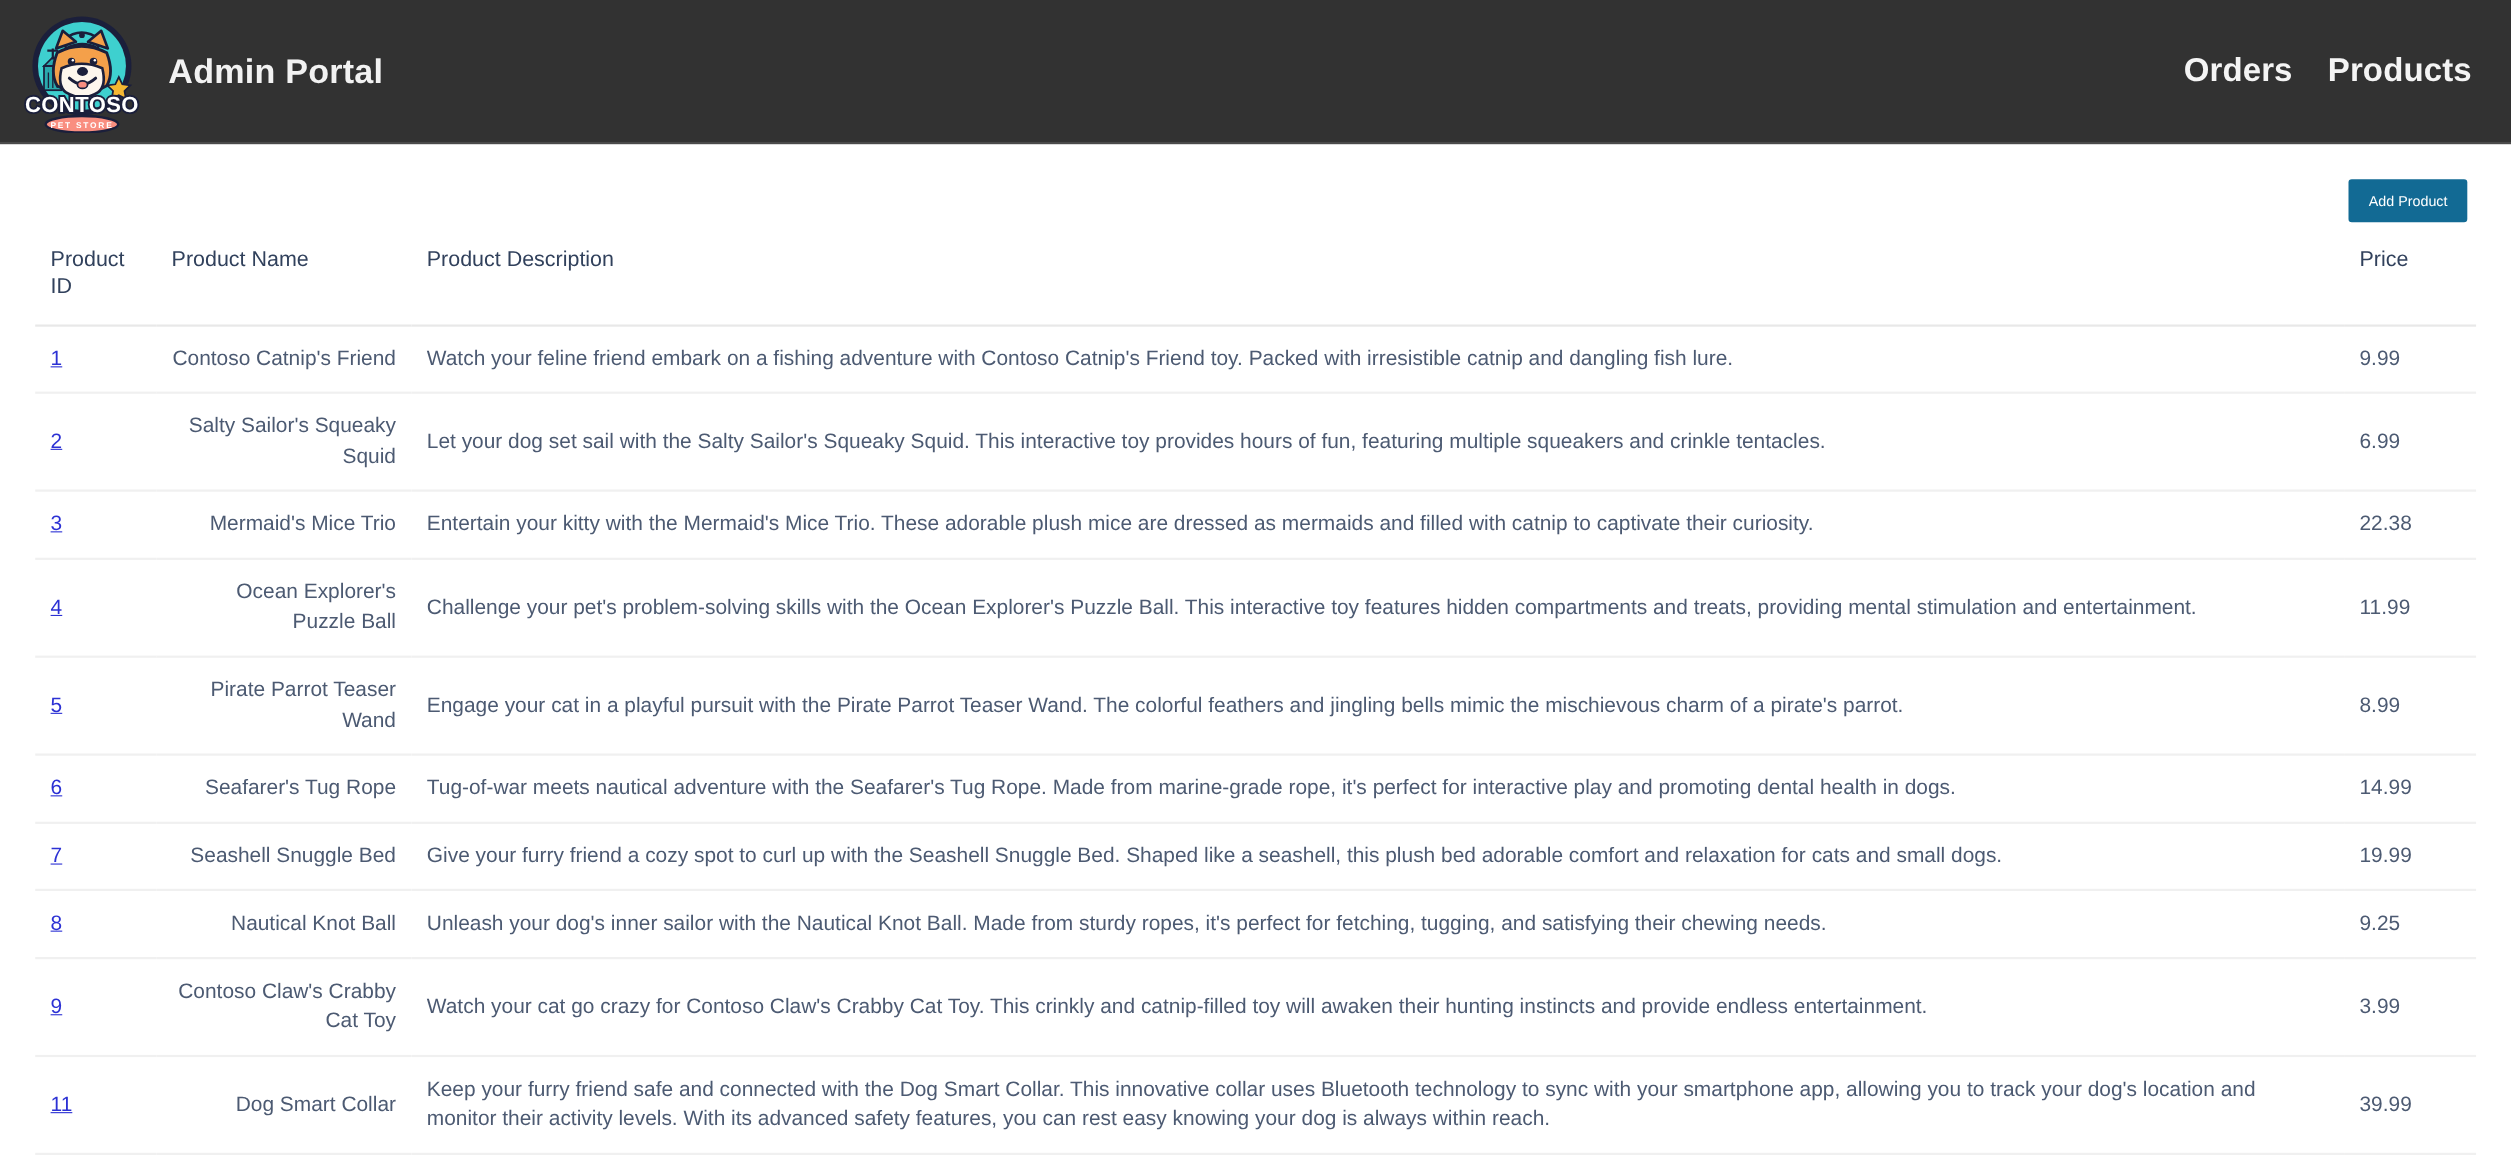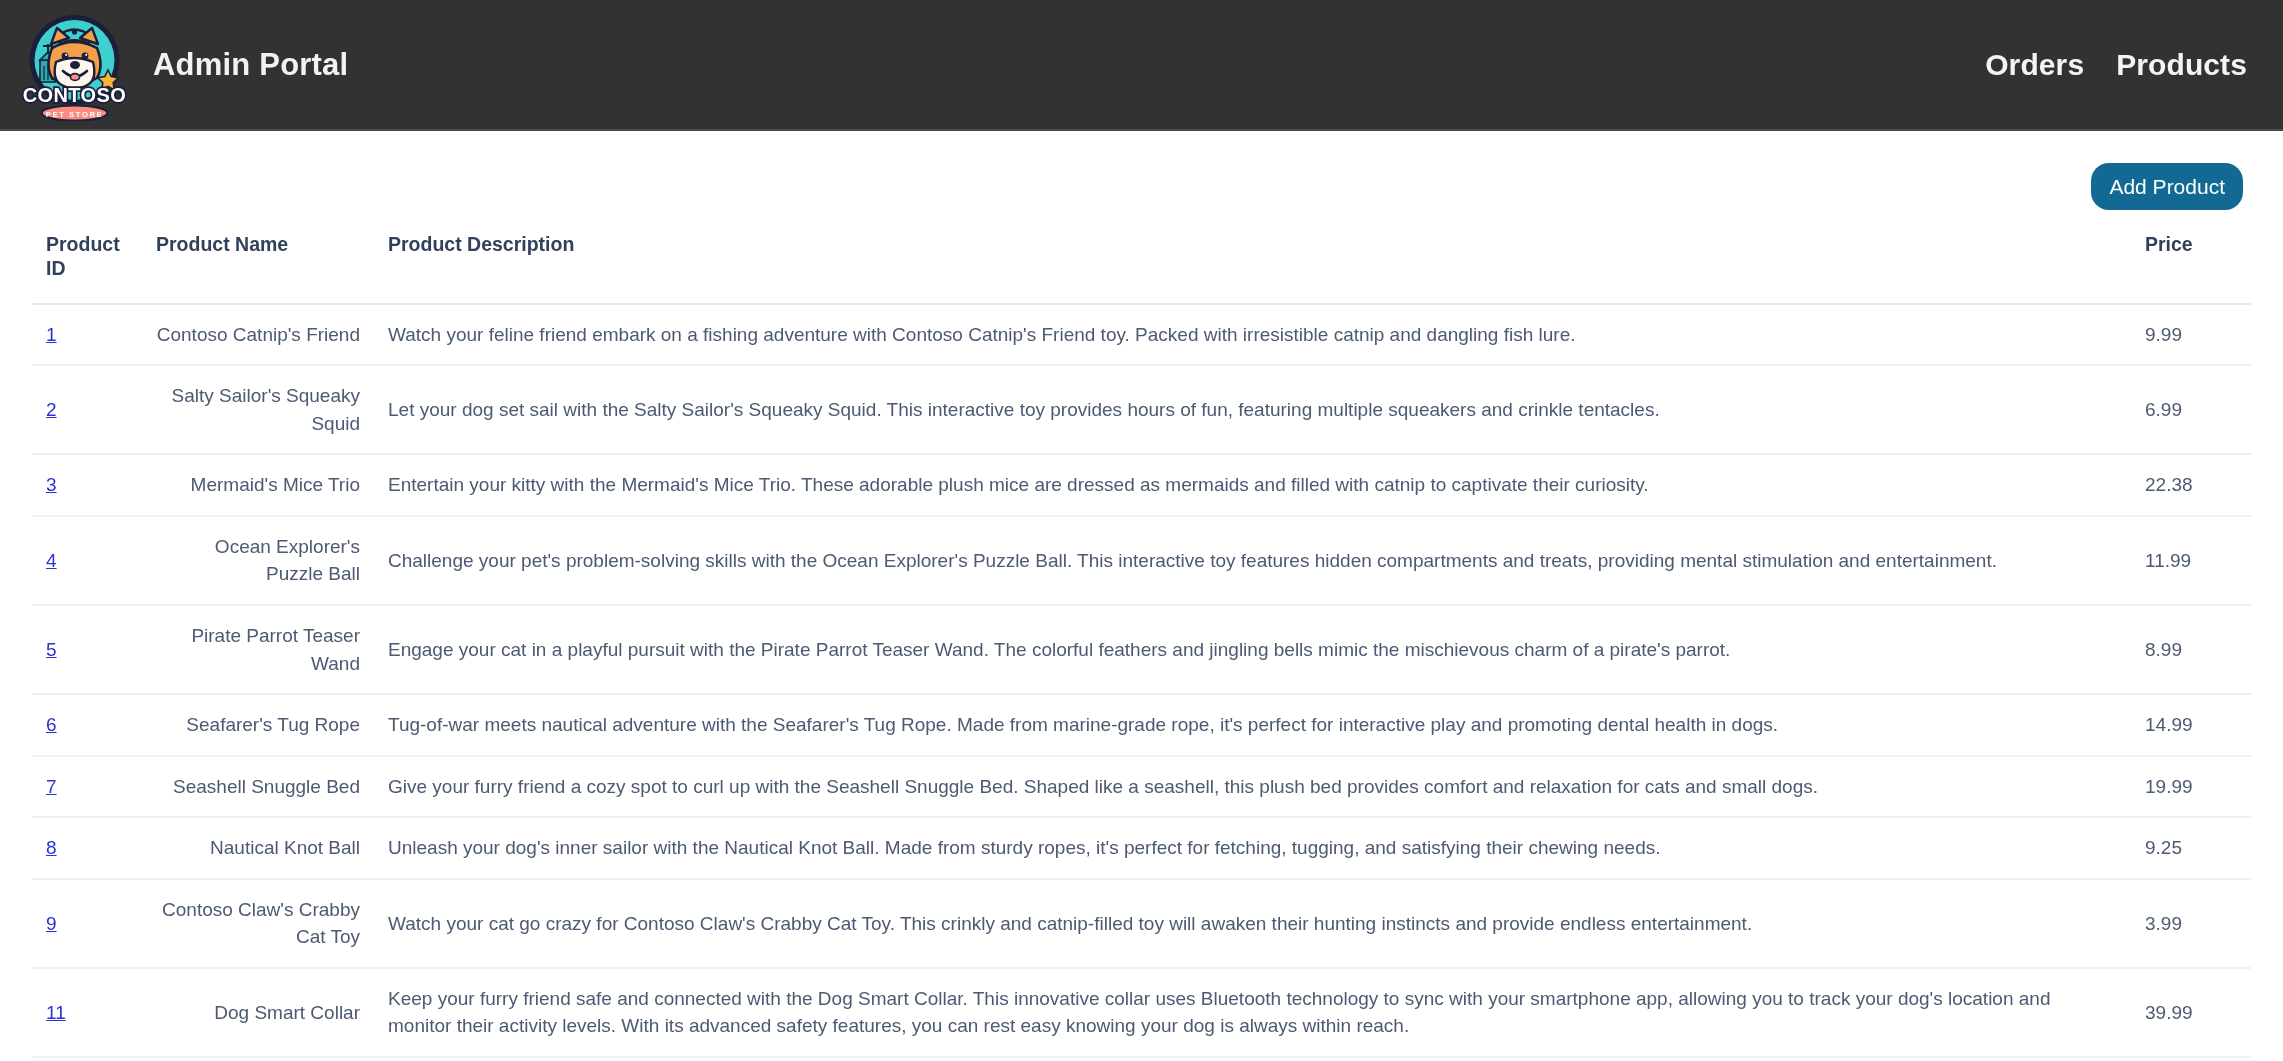--- a/index.html
+++ b/index.html
@@ -70,43 +70,43 @@
     display: flex;
     justify-content: flex-end;
     padding-top: 32px;
     padding-right: 8px;
   }
 
   .add-product-button {
     background: #126A94;
     color: #ffffff;
     border: none;
-    border-radius: 18px;
+    border-radius: 3px;
     font-family: "Liberation Sans", sans-serif;
-    font-size: 21px;
+    font-size: 13px;
     font-weight: 400;
     padding: 13px 18px;
     cursor: pointer;
     line-height: 1;
   }
 
   
   .products-table {
     width: 100%;
     border-collapse: collapse;
     margin-top: 14px;
     table-layout: fixed;
   }
 
   .products-table th {
     text-align: left;
     vertical-align: top;
     color: #31415c;
     font-size: 19.5px;
-    font-weight: 700;
+    font-weight: 400;
     padding: 8px 14px 22px 14px;
     border-bottom: 2px solid #e8e8e8;
     line-height: 1.25;
   }
 
   .products-table td {
     vertical-align: middle;
     color: #4c5a72;
     font-size: 19px;
     font-weight: 400;
@@ -246,21 +246,21 @@
         </tr>
         <tr>
           <td class="col-id"><a class="id-link" href="#">6</a></td>
           <td class="col-name cell-name">Seafarer's Tug Rope</td>
           <td class="col-desc cell-desc">Tug-of-war meets nautical adventure with the Seafarer's Tug Rope. Made from marine-grade rope, it's perfect for interactive play and promoting dental health in dogs.</td>
           <td class="col-price cell-price">14.99</td>
         </tr>
         <tr>
           <td class="col-id"><a class="id-link" href="#">7</a></td>
           <td class="col-name cell-name">Seashell Snuggle Bed</td>
-          <td class="col-desc cell-desc">Give your furry friend a cozy spot to curl up with the Seashell Snuggle Bed. Shaped like a seashell, this plush bed provides comfort and relaxation for cats and small dogs.</td>
+          <td class="col-desc cell-desc">Give your furry friend a cozy spot to curl up with the Seashell Snuggle Bed. Shaped like a seashell, this plush bed adorable comfort and relaxation for cats and small dogs.</td>
           <td class="col-price cell-price">19.99</td>
         </tr>
         <tr>
           <td class="col-id"><a class="id-link" href="#">8</a></td>
           <td class="col-name cell-name">Nautical Knot Ball</td>
           <td class="col-desc cell-desc">Unleash your dog's inner sailor with the Nautical Knot Ball. Made from sturdy ropes, it's perfect for fetching, tugging, and satisfying their chewing needs.</td>
           <td class="col-price cell-price">9.25</td>
         </tr>
         <tr>
           <td class="col-id"><a class="id-link" href="#">9</a></td>

